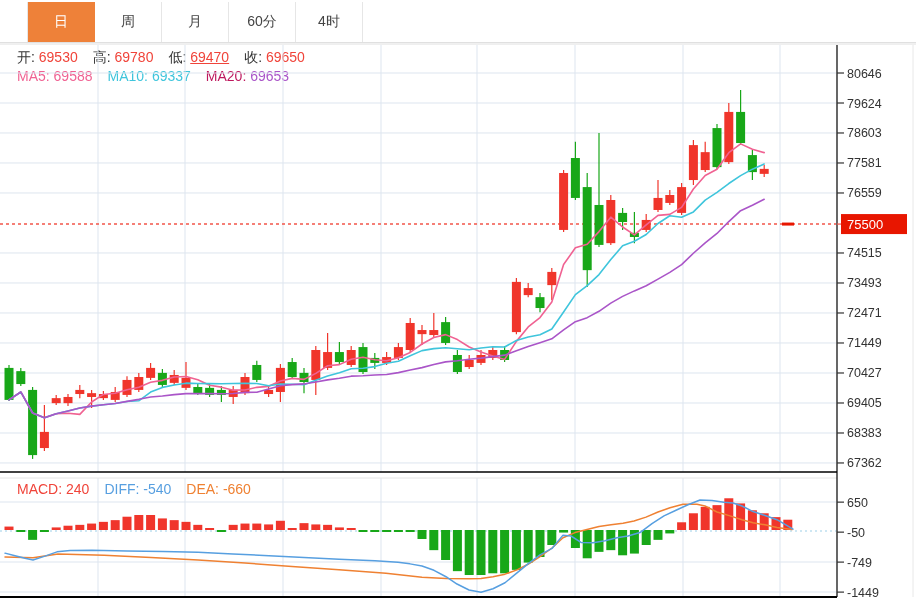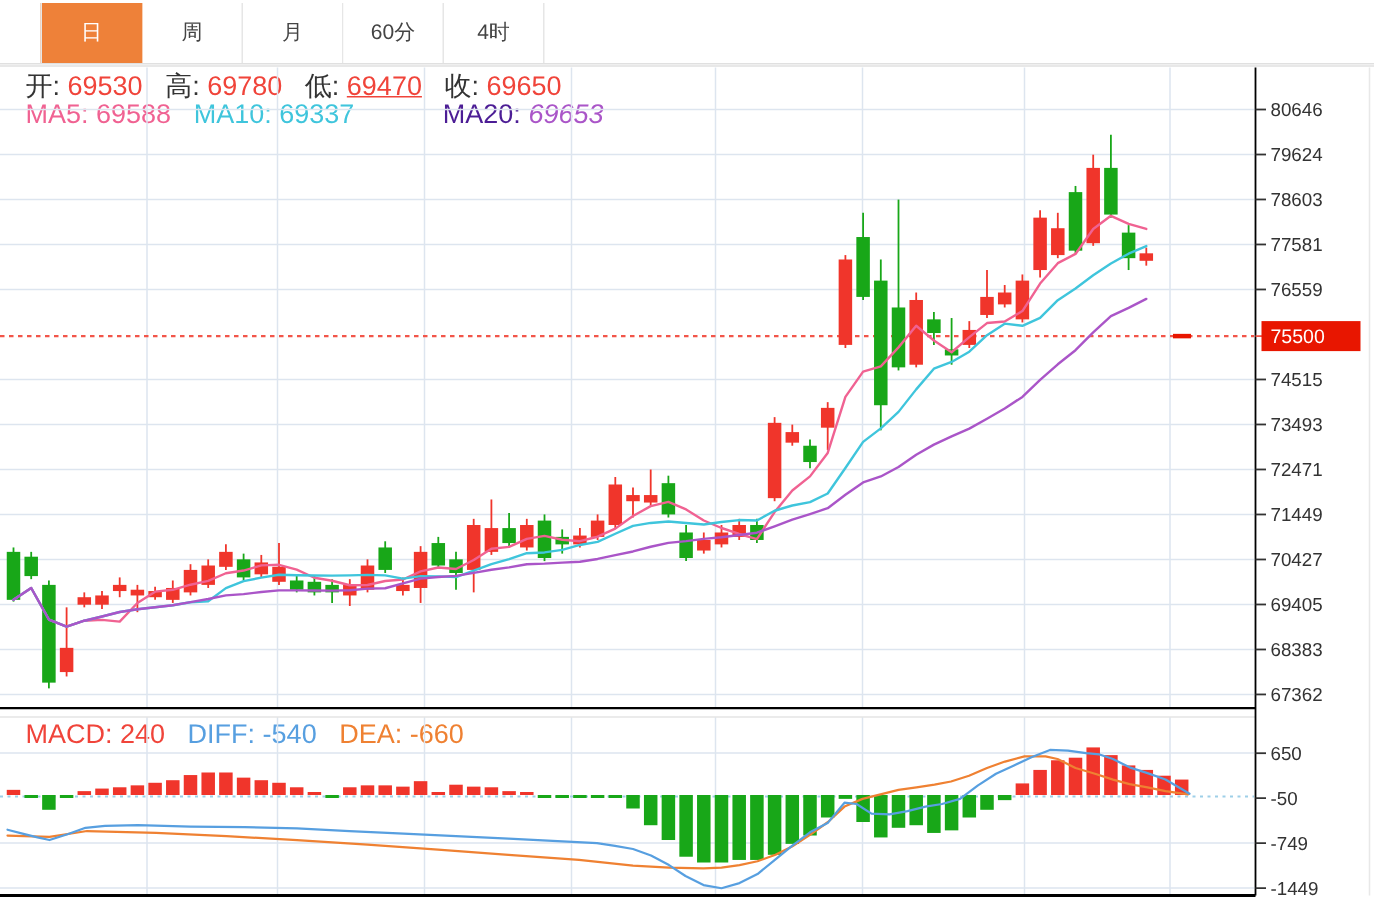--- a/index.html
+++ b/index.html
@@ -4,21 +4,21 @@
 <style>
   html,body{margin:0;padding:0;background:#fff;}
   .app{position:relative;width:916px;height:603px;background:#fff;overflow:hidden;
        font-family:"Liberation Sans","DejaVu Sans",sans-serif;}
   .tabs{position:absolute;left:0;top:0;width:916px;height:43px;background:#fff;
         border-bottom:1px solid #e0e0e0;display:flex;padding-left:27px;box-sizing:border-box;}
   .tab{width:66px;height:40px;margin-top:2px;display:flex;align-items:center;justify-content:center;
        font-size:14px;color:#444;border-right:1px solid #e6e6e6;cursor:pointer;background:#fff;}
   .tab:first-child{border-left:1px solid #e6e6e6;}
   .tab.active{background:#ee8139;color:#fff;border-right:1px solid #ee8139;}
-  .legend-row{position:absolute;left:17px;display:flex;gap:15px;font-size:18px;line-height:16px;}
+  .legend-row{position:absolute;left:17px;display:flex;gap:15px;font-size:14px;line-height:16px;}
   .legend-item{white-space:nowrap;}
   .legend-item .lbl{color:#333;}
   .legend-item .val{}
   svg{position:absolute;left:0;top:0;}
 </style>
 </head>
 <body>
 
 <div class="app">
   <div class="tabs">
@@ -31,21 +31,21 @@
 
   <div class="legend-row" style="top:49px;" id="ohlc-legend">
       <span class="legend-item"><span class="lbl">开:</span> <span class="val" style="color: rgb(240, 68, 58);">69530</span></span>
       <span class="legend-item"><span class="lbl">高:</span> <span class="val" style="color: rgb(240, 68, 58);">69780</span></span>
       <span class="legend-item"><span class="lbl">低:</span> <span class="val" style="color: rgb(240, 68, 58); text-decoration: underline;">69470</span></span>
       <span class="legend-item"><span class="lbl">收:</span> <span class="val" style="color: rgb(240, 68, 58);">69650</span></span>
     </div>
   <div class="legend-row" style="top:68px;" id="ma-legend">
       <span class="legend-item"><span class="lbl" style="color: rgb(240, 98, 146);">MA5:</span> <span class="val" style="color: rgb(240, 98, 146);">69588</span></span>
       <span class="legend-item"><span class="lbl" style="color: rgb(63, 197, 220);">MA10:</span> <span class="val" style="color: rgb(63, 197, 220);">69337</span></span>
-      <span class="legend-item"><span class="lbl" style="color: #4c1d95; margin-left: 44px;">MA20:</span> <span class="val" style="color: rgb(170, 85, 200); font-style: italic;">69653</span></span>
+      <span class="legend-item"><span class="lbl" style="color: #be185d;">MA20:</span> <span class="val" style="color: rgb(170, 85, 200);">69653</span></span>
     </div>
   <div class="legend-row" style="top:481px;" id="macd-legend">
       <span class="legend-item"><span class="lbl" style="color: rgb(240, 68, 58);">MACD:</span> <span class="val" style="color: rgb(240, 68, 58);">240</span></span>
       <span class="legend-item"><span class="lbl" style="color: rgb(87, 159, 224);">DIFF:</span> <span class="val" style="color: rgb(87, 159, 224);">-540</span></span>
       <span class="legend-item"><span class="lbl" style="color: rgb(239, 129, 50);">DEA:</span> <span class="val" style="color: rgb(239, 129, 50);">-660</span></span>
     </div>
 
   <svg id="chart-svg" width="916" height="603">
       <line x1="0" y1="73.00481231953802" x2="836" y2="73.00481231953802" stroke="#dde5ef" stroke-width="1"></line>
       <line x1="0" y1="103.00577478344562" x2="836" y2="103.00577478344562" stroke="#dde5ef" stroke-width="1"></line>

